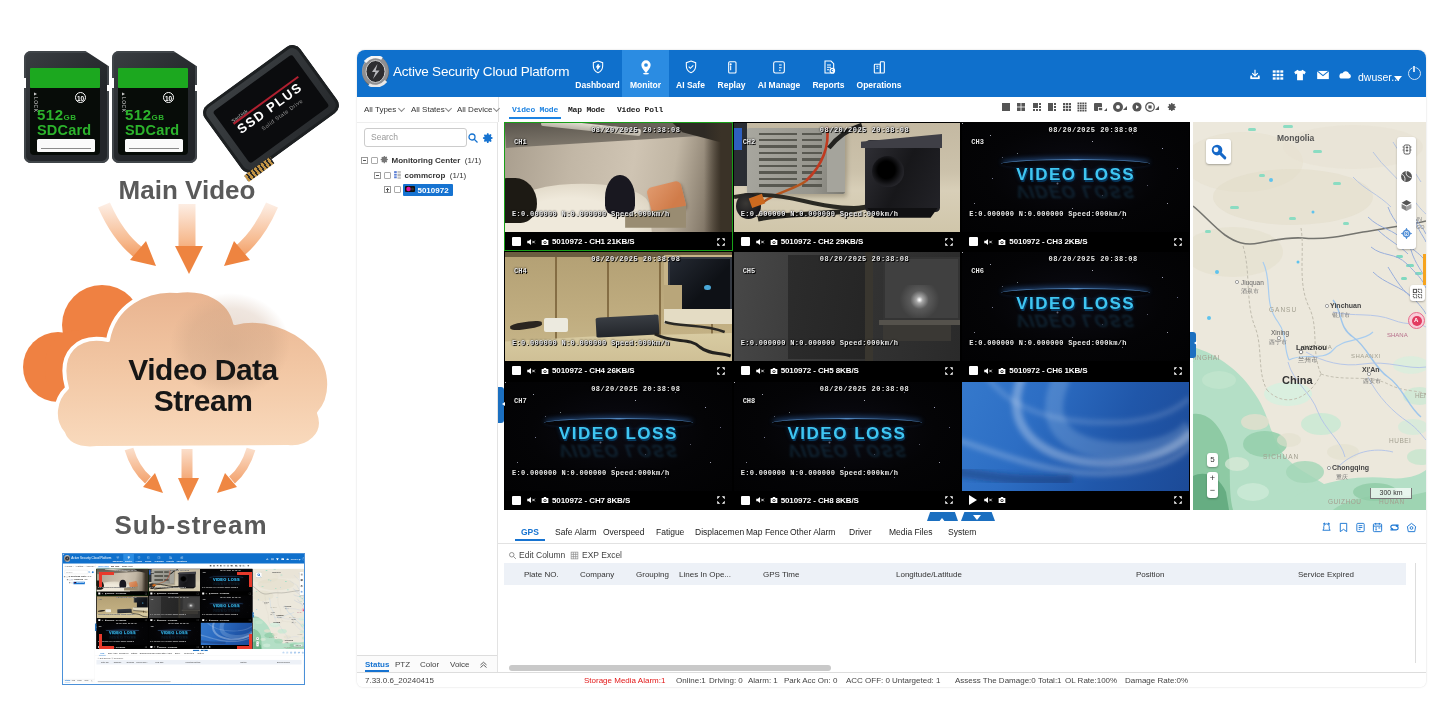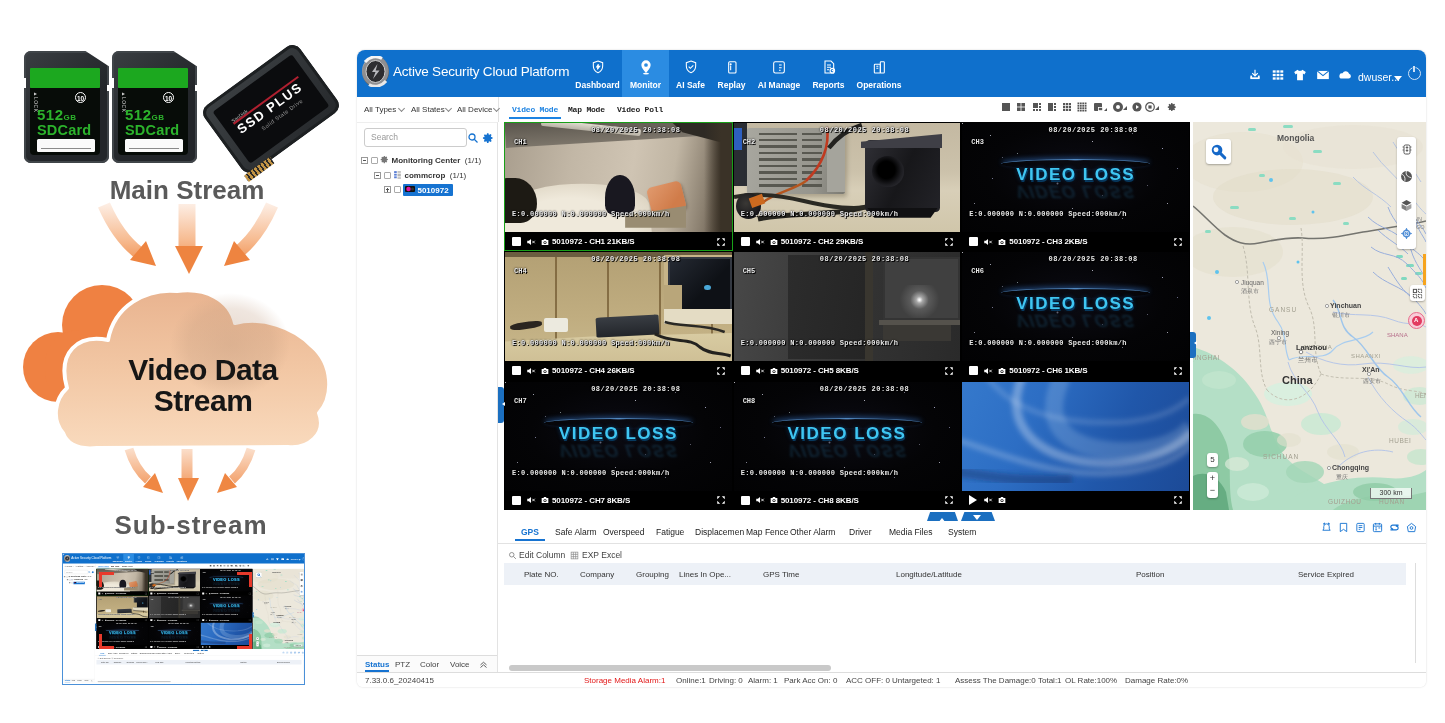--- a/index.html
+++ b/index.html
@@ -134,21 +134,21 @@
 
   <div class="abs" style="left:212px;top:68px;width:118px;height:82px;transform:rotate(-36deg);background:linear-gradient(160deg,#3c4043,#26292c);border-radius:10px;box-shadow:inset 0 0 0 3px #1d2022;">
     <div class="abs" style="left:10px;top:9px;right:10px;bottom:9px;background:#0b0c0e;border-radius:3px;">
       <div class="abs" style="left:10px;top:16px;color:#bbb;font-size:5px;">SanDisk</div>
       <div class="abs" style="left:10px;top:23px;color:#fff;font-size:13px;font-weight:bold;letter-spacing:1.5px;">SSD PLUS</div>
       <div class="abs" style="left:10px;top:21px;width:80px;height:1.5px;background:#b02030;"></div>
       <div class="abs" style="left:30px;top:40px;color:#999;font-size:5.5px;letter-spacing:.5px;">Solid State Drive</div>
     </div>
     <div class="abs" style="left:-2px;bottom:-5px;width:32px;height:8px;background:repeating-linear-gradient(90deg,#c29445 0 2.5px,#2a2a2a 2.5px 4px);border-radius:1px;"></div>
   </div>
-  <div class="bigtxt" style="left:57px;top:177px;width:260px;font-size:26px;line-height:26px;">Main Stream</div>
+  <div class="bigtxt" style="left:57px;top:177px;width:260px;font-size:26px;line-height:26px;">Main Video</div>
 
   <svg class="abs" style="left:0;top:200px;" width="360" height="310" viewBox="0 200 360 310">
     <defs>
       <linearGradient id="ag1" x1="0" y1="203" x2="0" y2="268" gradientUnits="userSpaceOnUse">
         <stop offset="0" stop-color="#fdefe6"></stop>
           <stop offset=".55" stop-color="#f7bd94"></stop>
           <stop offset="1" stop-color="#ef8a47"></stop>
       </linearGradient>
       <linearGradient id="ag2" x1="0" y1="448" x2="0" y2="498" gradientUnits="userSpaceOnUse">
         <stop offset="0" stop-color="#fbe0cd"></stop>

